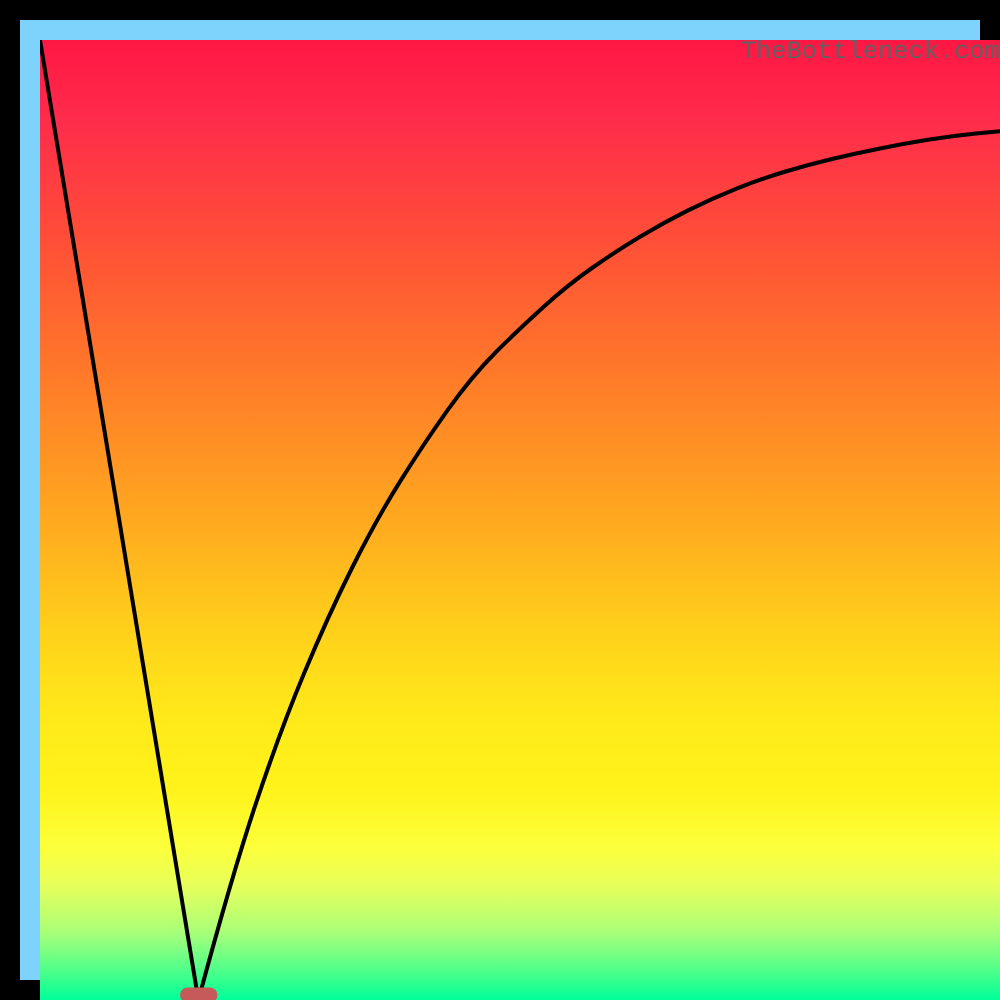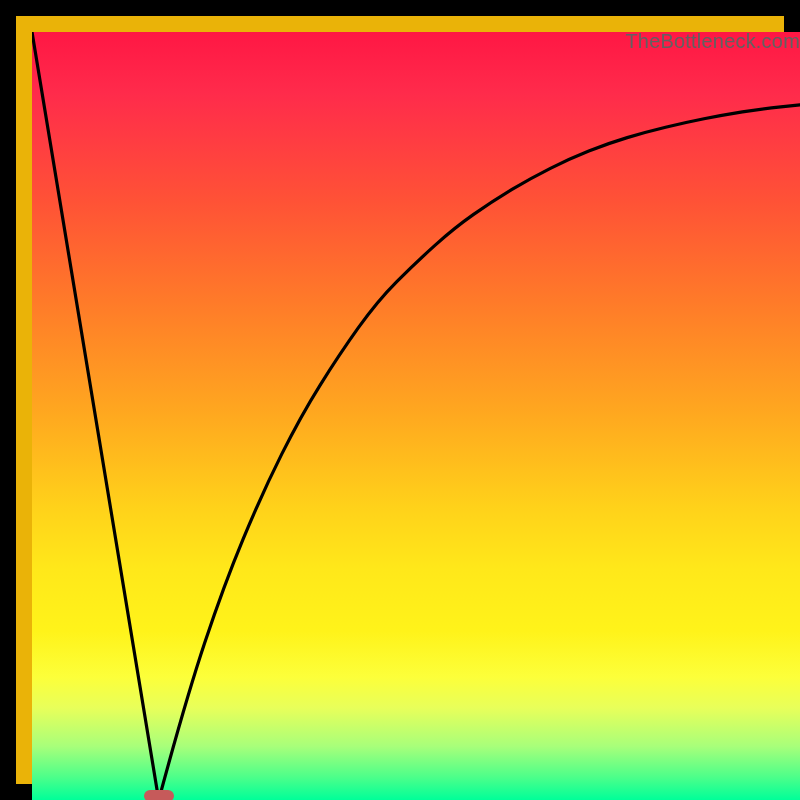--- a/index.html
+++ b/index.html
@@ -10,21 +10,22 @@
     background: #000;
     overflow: hidden;
     font-family: Arial, Helvetica, sans-serif;
   }
   .frame {
     position: absolute;
     left: 16px;
     top: 16px;
     width: 768px;
     height: 768px;
-    background: #eab308;
+    background: #7dd3fc;
+    font-family: Liberation Mono, monospace;
   }
   .plot-area {
     position: absolute;
     left: 16px;
     top: 16px;
     width: 768px;
     height: 768px;
   }
   .gradient {
     position: absolute;

